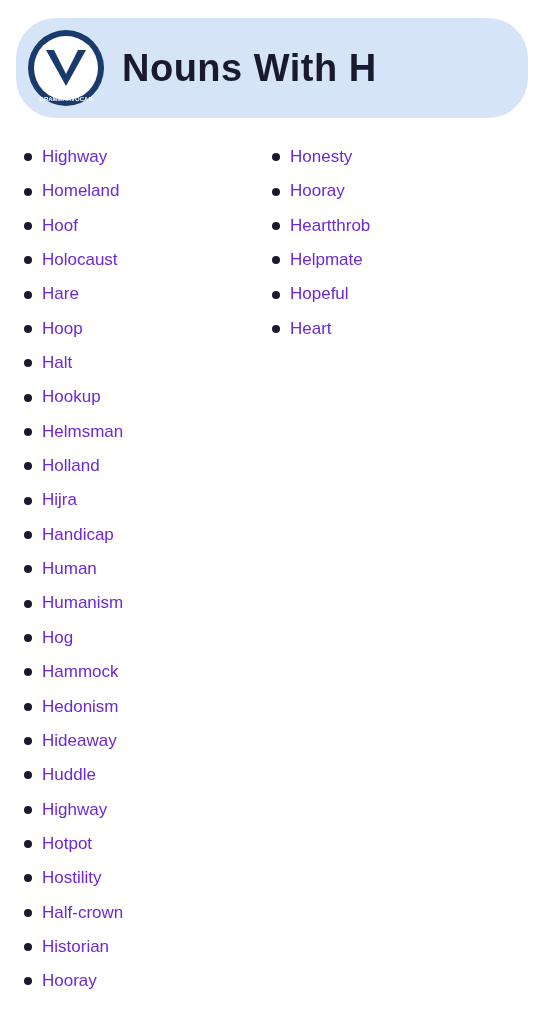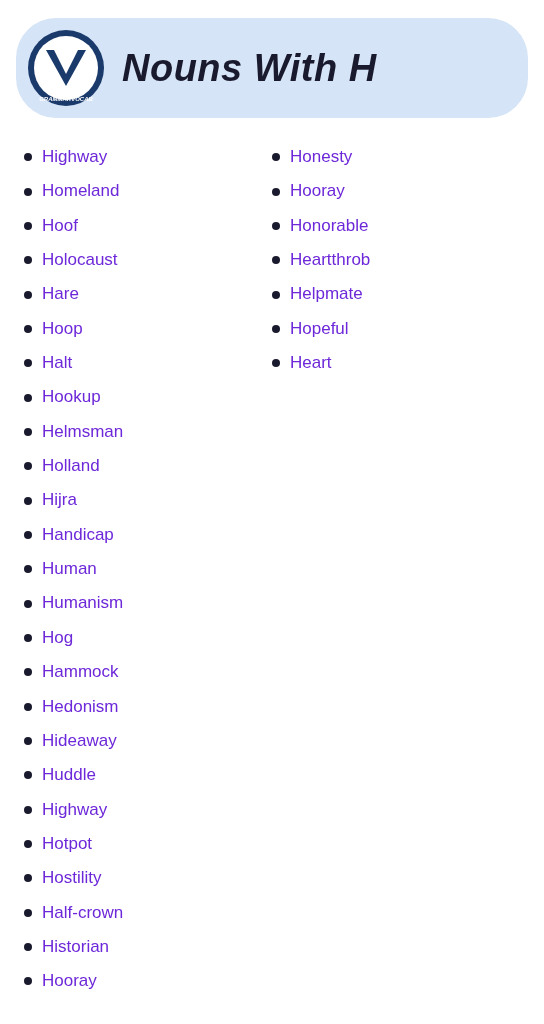--- a/index.html
+++ b/index.html
@@ -20,21 +20,20 @@
     }
 
     .header {
       display: flex;
       align-items: center;
       background: #d6e4f7;
       border-radius: 40px;
       padding: 10px 20px 10px 10px;
       width: 100%;
       margin-bottom: 22px;
-      font-style: italic;
     }
 
     .logo {
       width: 80px;
       height: 80px;
       margin-right: 16px;
       flex-shrink: 0;
     }
 
     .header-title {
@@ -202,24 +201,20 @@
       <div class="list-item">
         <span class="bullet"></span>
         <span>Honesty</span>
       </div>
       <div class="list-item">
         <span class="bullet"></span>
         <span>Hooray</span>
       </div>
       <div class="list-item">
         <span class="bullet"></span>
-        <span>Honorable</span>
-      </div>
-      <div class="list-item">
-        <span class="bullet"></span>
         <span>Heartthrob</span>
       </div>
       <div class="list-item">
         <span class="bullet"></span>
         <span>Helpmate</span>
       </div>
       <div class="list-item">
         <span class="bullet"></span>
         <span>Hopeful</span>
       </div>

